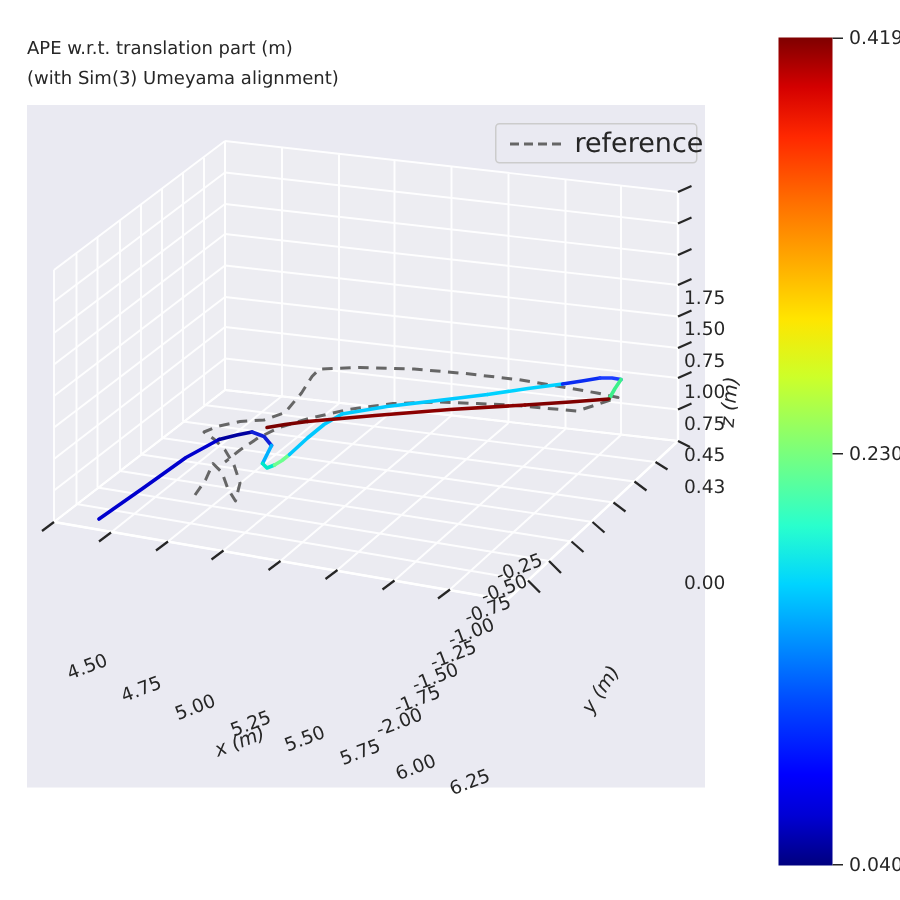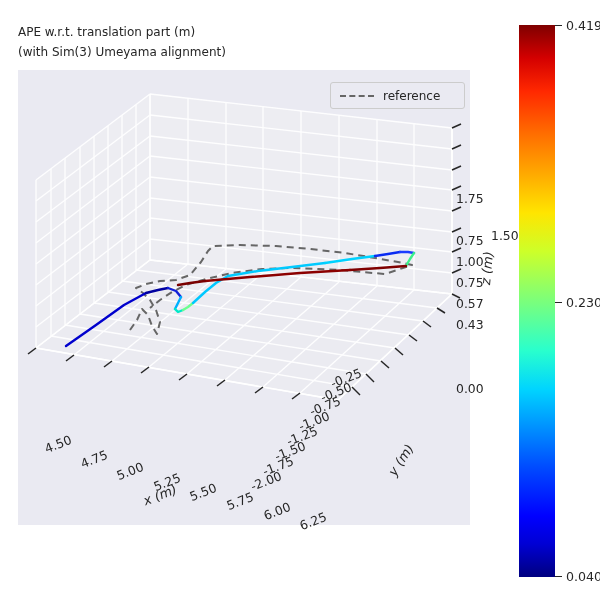--- a/index.html
+++ b/index.html
@@ -64,21 +64,21 @@
     padding-left: 9px;
   }
   #legend .legend-swatch {
     width: 34px;
     height: 0;
     border-top: 2px dashed #666666;
     margin-right: 9px;
     flex: none;
   }
   #legend .legend-label {
-    font-size: 12px;
+    font-size: 18px;
     color: #262626;
     white-space: nowrap;
   }
 
   
   #colorbar-group {
     position: absolute;
     left: 519px;
     top: 25px;
     width: 100px;
@@ -301,25 +301,25 @@
 
     </svg>
   </div>
 
   <div id="legend">
     <span class="legend-swatch"></span>
     <span class="legend-label">reference</span>
   </div>
 
   <div class="ticklabel z" style="left:456px; top:198px;">1.75</div>
-  <div class="ticklabel z" style="left:456px; top:235px;margin-left:35px;">1.50</div>
+  <div class="ticklabel z" style="left:456px; top:219px;">1.50</div>
   <div class="ticklabel z" style="left:456px; top:240px;">0.75</div>
   <div class="ticklabel z" style="left:456px; top:261px;">1.00</div>
   <div class="ticklabel z" style="left:456px; top:282px;">0.75</div>
-  <div class="ticklabel z" style="left:456px; top:303px;">0.57</div>
+  <div class="ticklabel z" style="left:456px; top:303px;">0.45</div>
   <div class="ticklabel z" style="left:456px; top:324px;">0.43</div>
   <div class="ticklabel z" style="left:456px; top:345px;margin-top:43px;">0.00</div>
 
   <div class="ticklabel yr" style="left:330px; top:378px;">-0.25</div>
   <div class="ticklabel yr" style="left:320px; top:392px;">-0.50</div>
   <div class="ticklabel yr" style="left:309px; top:406px;">-0.75</div>
   <div class="ticklabel yr" style="left:298px; top:421px;">-1.00</div>
   <div class="ticklabel yr" style="left:286px; top:436px;">-1.25</div>
   <div class="ticklabel yr" style="left:274px; top:451px;">-1.50</div>
   <div class="ticklabel yr" style="left:262px; top:466px;">-1.75</div>

